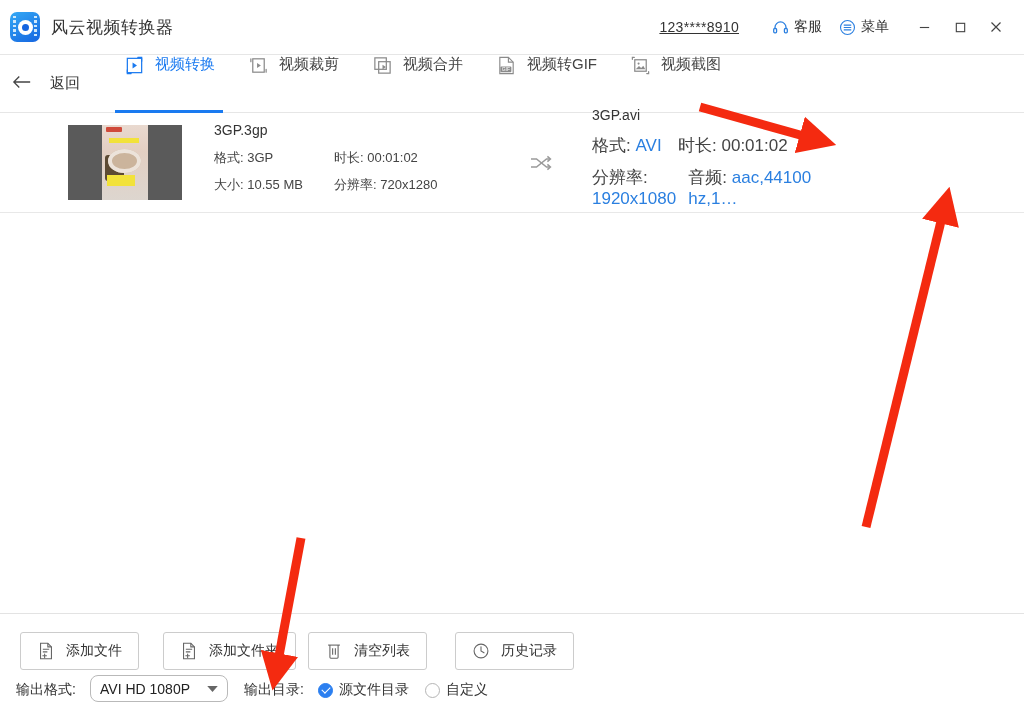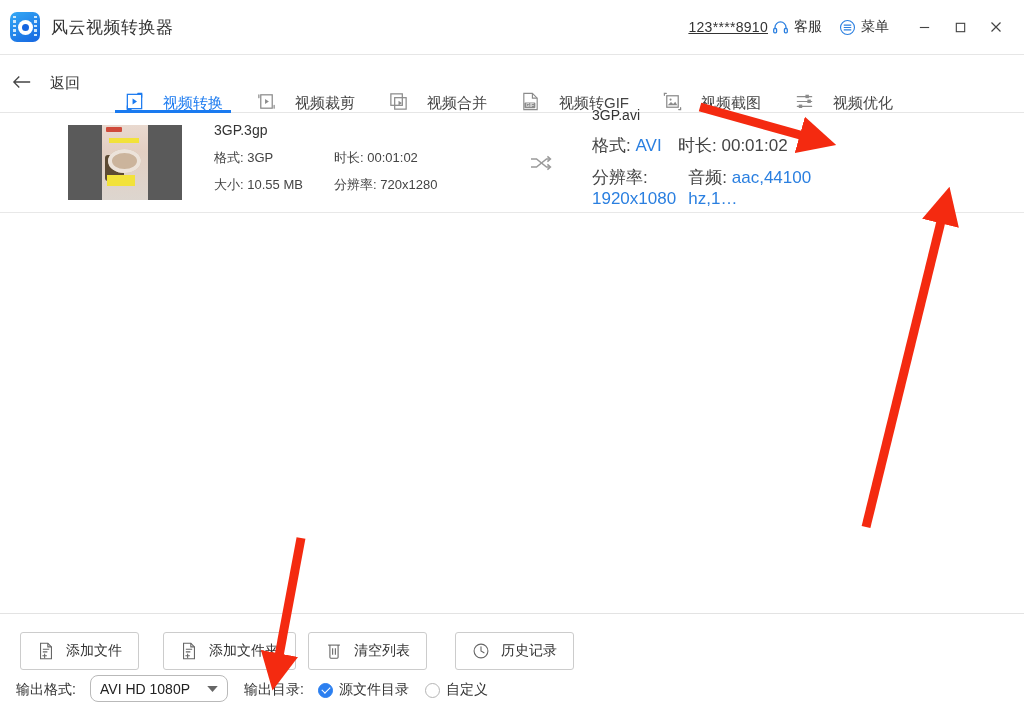--- a/index.html
+++ b/index.html
@@ -50,21 +50,21 @@
   }
   .app-title {
     margin-left: 11px; font-size: 17px; color: #333333; letter-spacing: .5px;
   }
 
   .tb-right {
     margin-left: auto; display: flex; align-items: center; height: 55px;
   }
   .account {
     font-size: 14px; color: #333; text-decoration: underline;
-    margin-right: 4px; letter-spacing: .3px; cursor: pointer;
+    margin-right: 33px; letter-spacing: .3px; cursor: pointer;
   }
   .tb-item {
     display: flex; align-items: center; gap: 5px;
     font-size: 14px; color: #333; margin-right: 17px; cursor: pointer;
   }
   .tb-item .ic { color: #2a7fe0; display: flex; align-items: center; }
   .win-btn {
     width: 36px; height: 55px; display: flex;
     align-items: center; justify-content: center;
     color: #444; cursor: pointer;
@@ -78,21 +78,21 @@
     background: #ffffff;
     border-bottom: 1px solid #e6e6e6;
     display: flex; align-items: center;
   }
   .back-btn {
     display: flex; align-items: center; gap: 18px;
     margin-left: 12px; font-size: 15px; color: #333; cursor: pointer;
   }
   .tabs { display: flex; align-items: center; margin-left: 27px; height: 58px; }
   .tab {
-    display: flex; align-items: flex-end; gap: 18px;
+    display: flex; align-items: flex-start; gap: 10px;
     height: 58px; padding: 0 16px; cursor: pointer;
     font-size: 15px; color: #444; position: relative;
   }
   .tab .tico { width: 22px; height: 22px; display: flex; align-items: center; justify-content: center; color: #8b8b8b; }
   .tab.active { color: #1a7af0; }
   .tab.active .tico { color: #1a7af0; }
   .tab.active::after {
     content: ""; position: absolute; left: 8px; right: 8px; bottom: 0;
     height: 3px; background: #1a7af0;
   }
@@ -355,31 +355,20 @@
           <svg width="21" height="21" viewBox="0 0 22 22" fill="none" stroke="currentColor" stroke-width="1.3">
             <rect x="5" y="5" width="12" height="12"></rect>
             <circle cx="9" cy="9" r="1.1" fill="currentColor" stroke="none"></circle>
             <path d="M6 15l3.4-3.6 2.3 2.3 2.2-2.5 2.1 3.8z" fill="currentColor" stroke="none"></path>
             <path d="M2.5 4.5v-2h2M19.5 17.5v2h-2" stroke-linecap="round"></path>
           </svg>
         </span>
         <span>视频截图</span>
       </div>
 
-      <div class="tab">
-        <span class="tico">
-          <svg width="21" height="21" viewBox="0 0 22 22" fill="none" stroke="currentColor" stroke-width="1.3">
-            <path d="M3.5 6h15M3.5 11h15M3.5 16h15" stroke-linecap="round"></path>
-            <rect x="12" y="3.9" width="3.6" height="3.6" fill="currentColor" stroke="none"></rect>
-            <rect x="14" y="9" width="3.6" height="3.6" fill="currentColor" stroke="none"></rect>
-            <rect x="5" y="14.2" width="3.6" height="3.6" fill="currentColor" stroke="none"></rect>
-          </svg>
-        </span>
-        <span>视频优化</span>
-      </div>
 
     </div>
   </div>
 
   <div class="filelist">
     <div class="file-row">
 
       <div class="thumb">
         <div class="inner">
           <div class="tag"></div>

